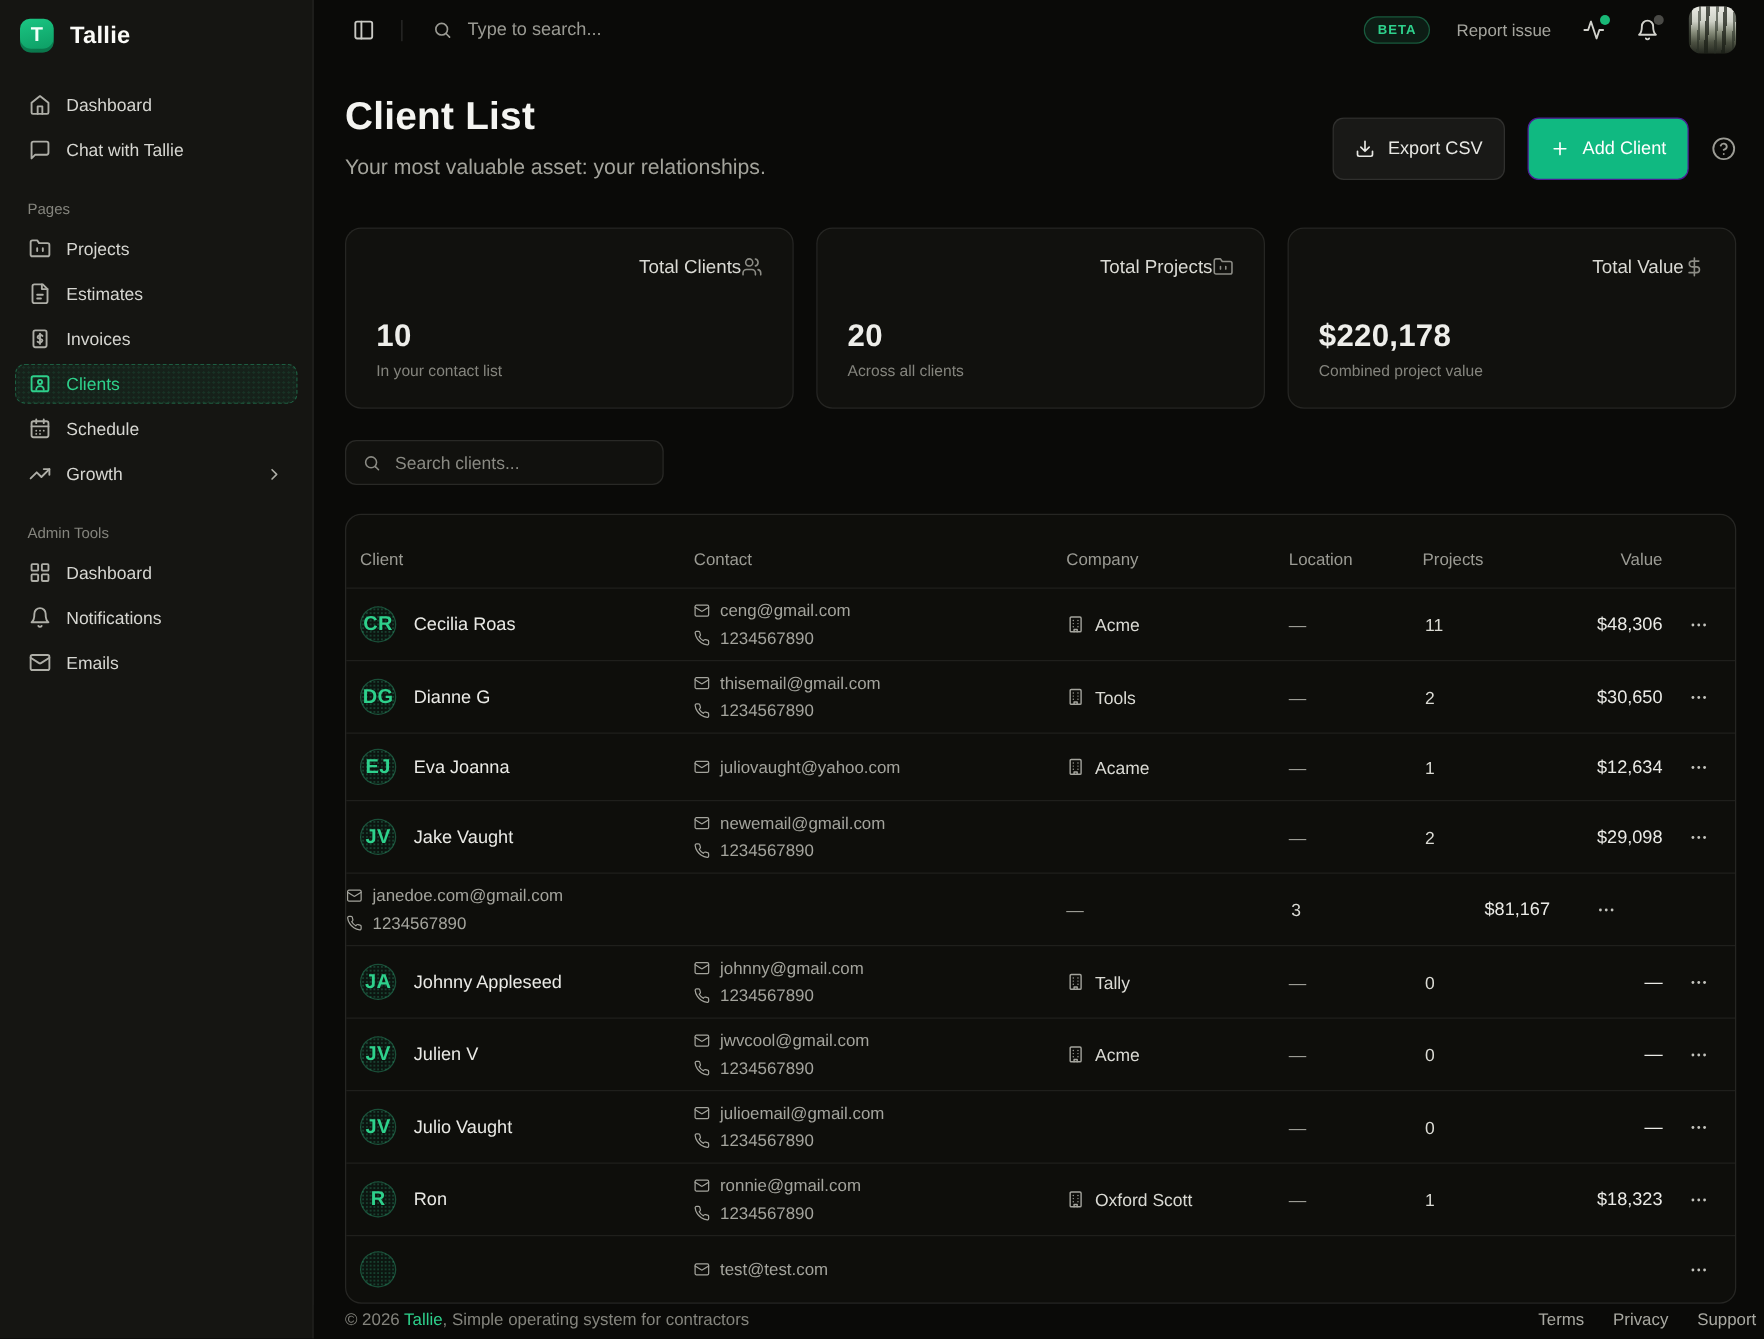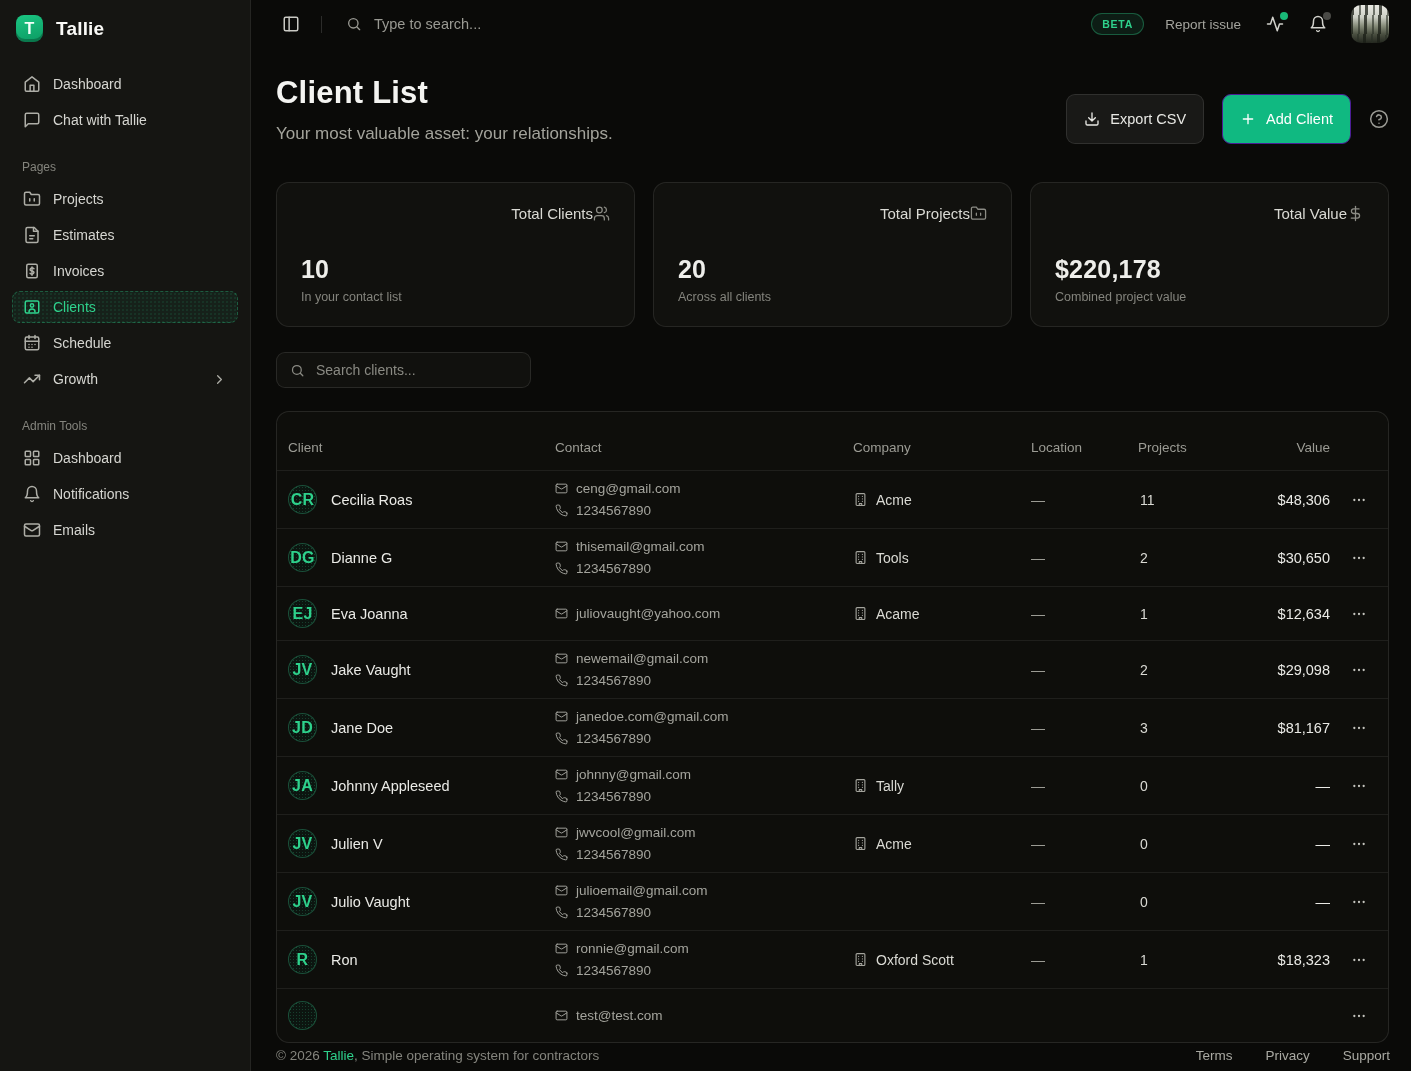--- a/index.html
+++ b/index.html
@@ -104,23 +104,23 @@
   .company-chip { display:flex; align-items:center; gap:8px; color:#dadad4; font-size:14px; }
   .company-chip svg.ico { width:15px; height:15px; stroke-width:1.8; color:#a4a49d; }
   .cell-location { color:#9b9b94; font-size:14px; }
   .cell-projects { color:#dadad4; font-size:14px; padding-left:2px; }
   .cell-value { text-align:right; color:#eaeae6; font-size:14.5px; }
   .cell-actions { display:flex; justify-content:center; }
   .dots-btn { color:#c4c4be; display:flex; cursor:pointer; padding:4px; }
   .dots-btn svg.ico { width:16px; height:16px; }
 
   
-  .footer { position:absolute; left:0; right:15px; bottom:0; background:#0a0a08; height:27px; display:flex; align-items:center; justify-content:space-between; padding:0 6px 4px 25px; font-size:13.5px; color:#84847d; }
+  .footer { position:absolute; left:0; right:0; bottom:0; background:#0a0a08; height:27px; display:flex; align-items:center; justify-content:space-between; padding:0 6px 4px 25px; font-size:13.5px; color:#84847d; }
   .footer .brand-green { color:#2ed18c; }
-  .footer-links { display:flex; gap:33px; color:#a9a9a2;text-align:right; }
+  .footer-links { display:flex; gap:23px; color:#a9a9a2;text-align:right; }
   .footer-links span { cursor:pointer; }
 </style>
 </head>
 <body>
 
 <svg width="0" height="0" style="position:absolute" aria-hidden="true">
   <defs>
     <symbol id="i-home" viewBox="0 0 24 24">
         <path d="m3 9.5 9-7 9 7V20a1.5 1.5 0 0 1-1.5 1.5h-15A1.5 1.5 0 0 1 3 20z"></path>
         <path d="M9.5 21.5v-8h5v8"></path>
@@ -608,24 +608,20 @@
             <div class="cell-actions">
               <span class="dots-btn">
                 <svg class="ico">
                   <use href="#i-dots"></use>
                 </svg>
               </span>
             </div>
           </div>
 
           <div class="tgrid trow">
-            <div class="cell-client">
-              <span class="avatar">JD</span>
-              <span class="client-name">Jane Doe</span>
-            </div>
             <div class="cell-contact">
               <span class="contact-line">
                 <svg class="ico">
                   <use href="#i-mail"></use>
                 </svg>
                 <span>janedoe.com@gmail.com</span>
               </span>
               <span class="contact-line">
                 <svg class="ico">
                   <use href="#i-phone"></use>

